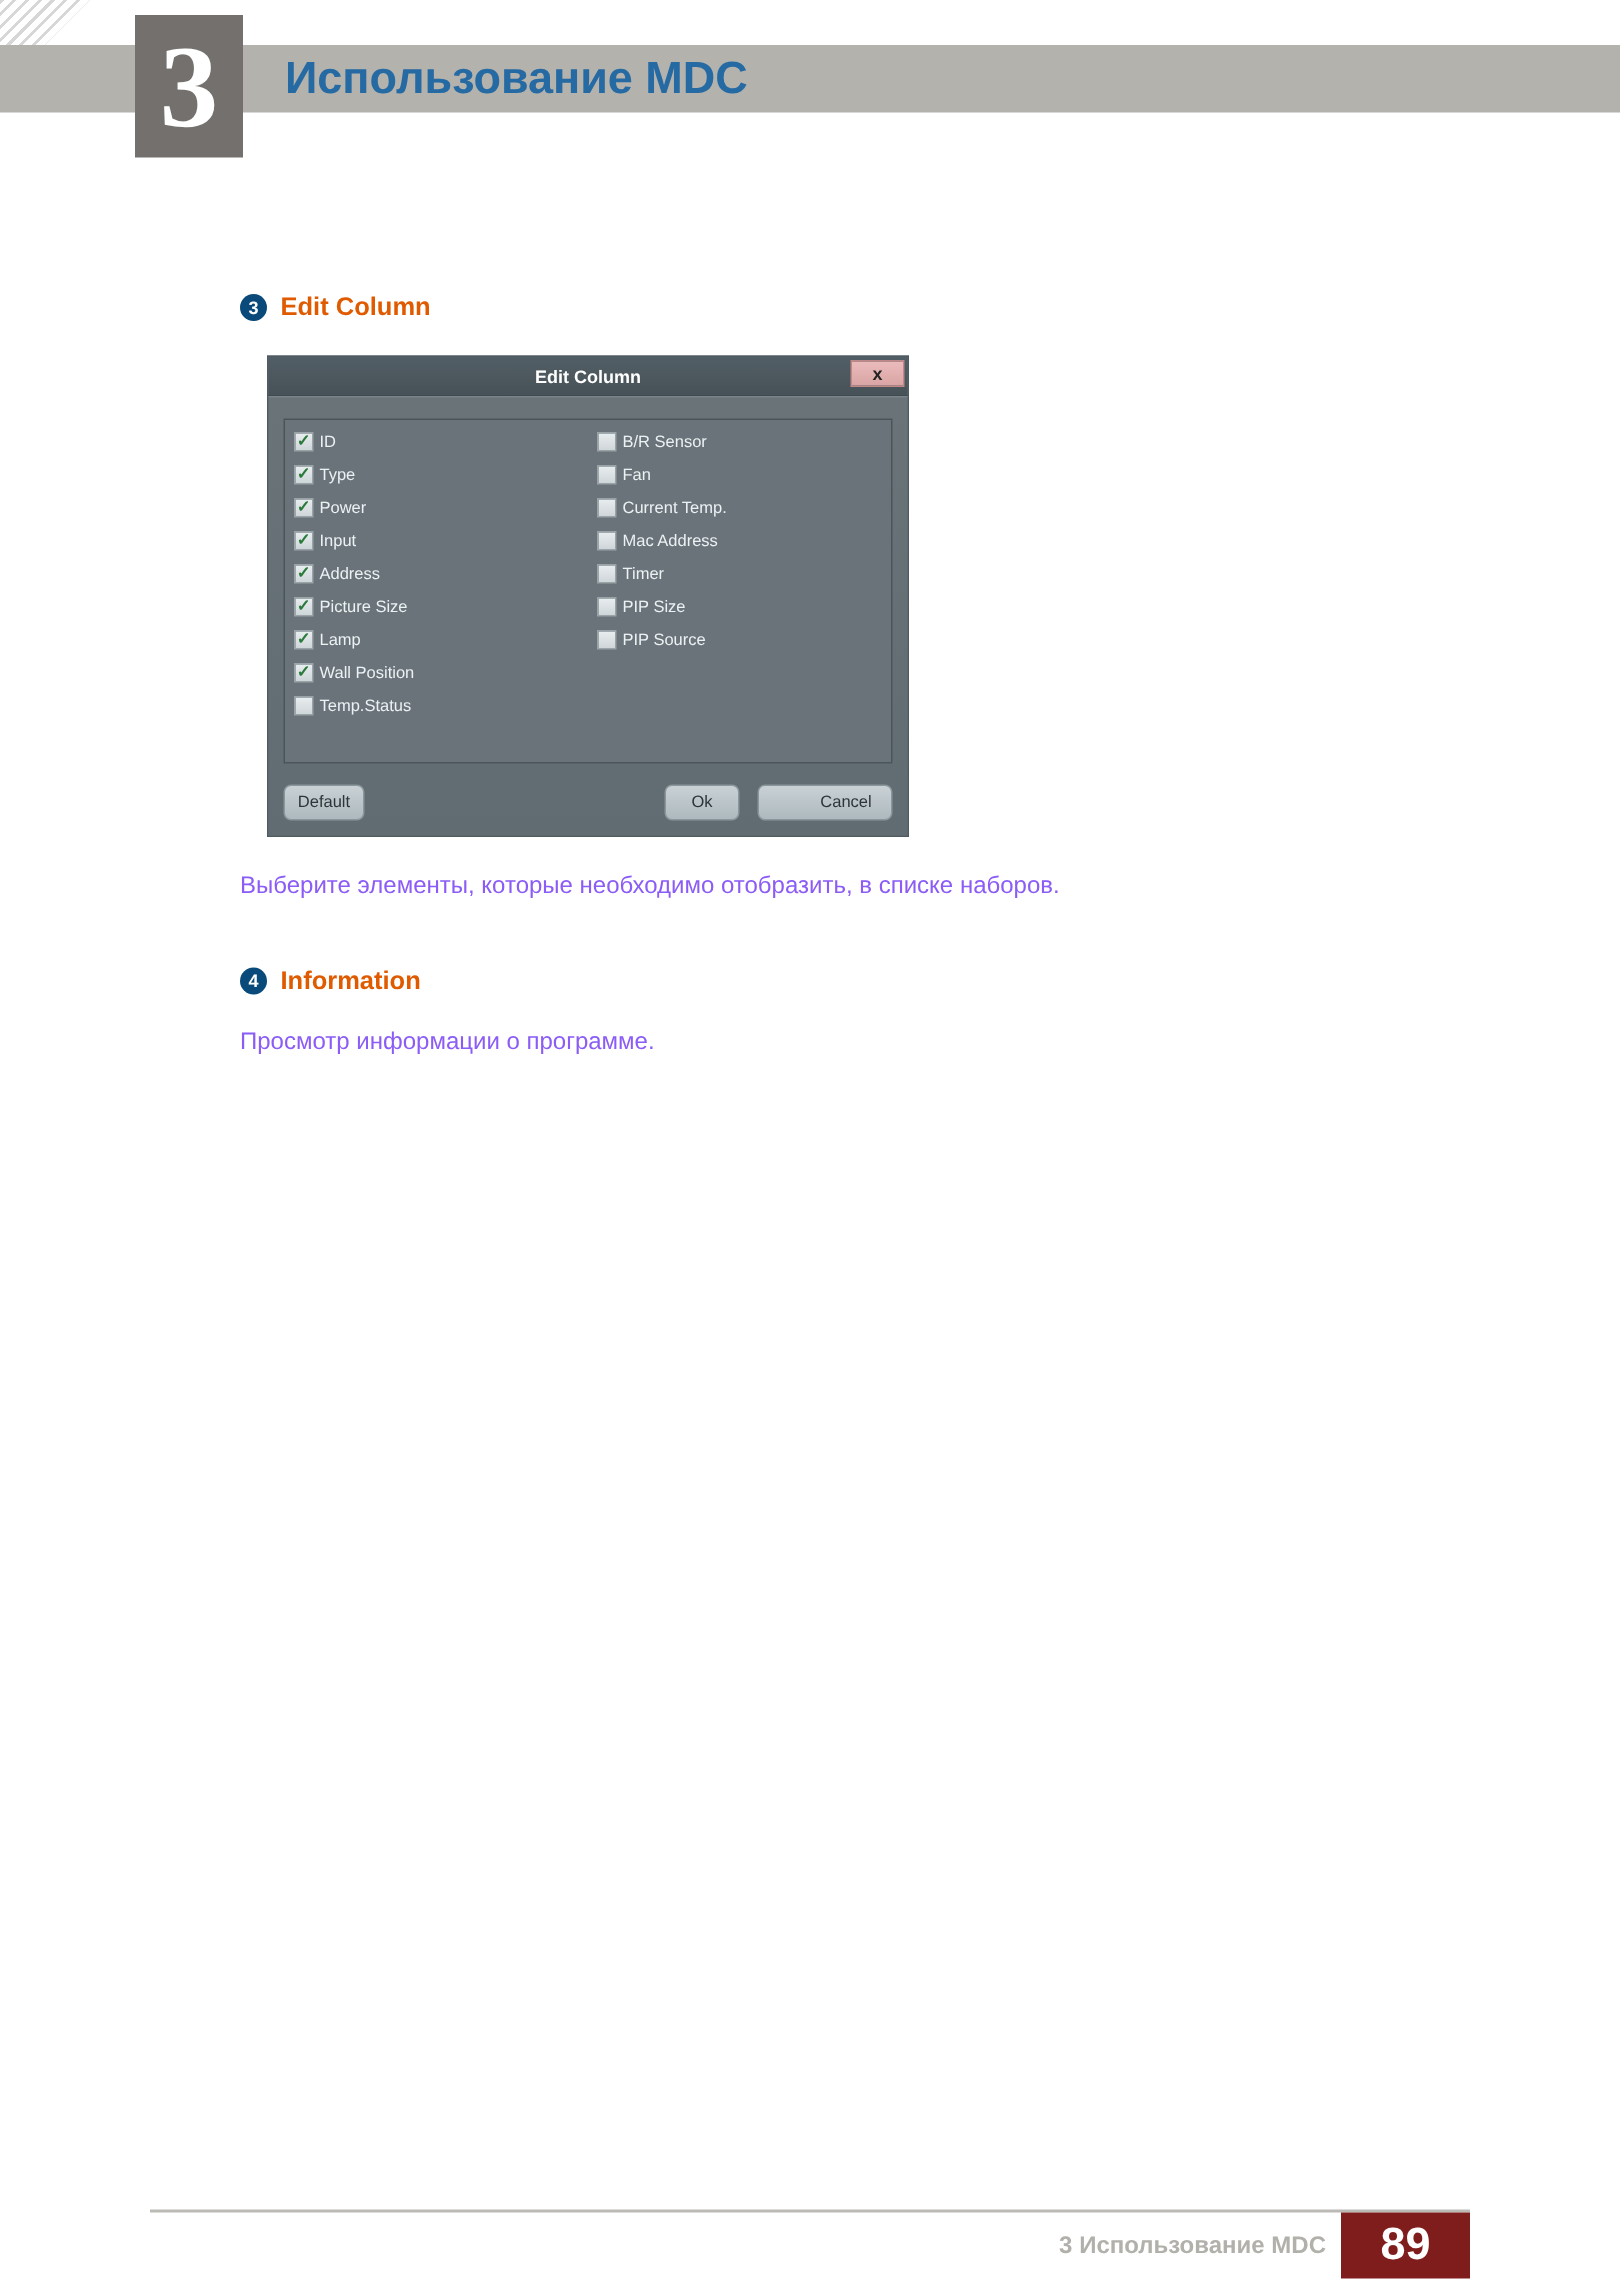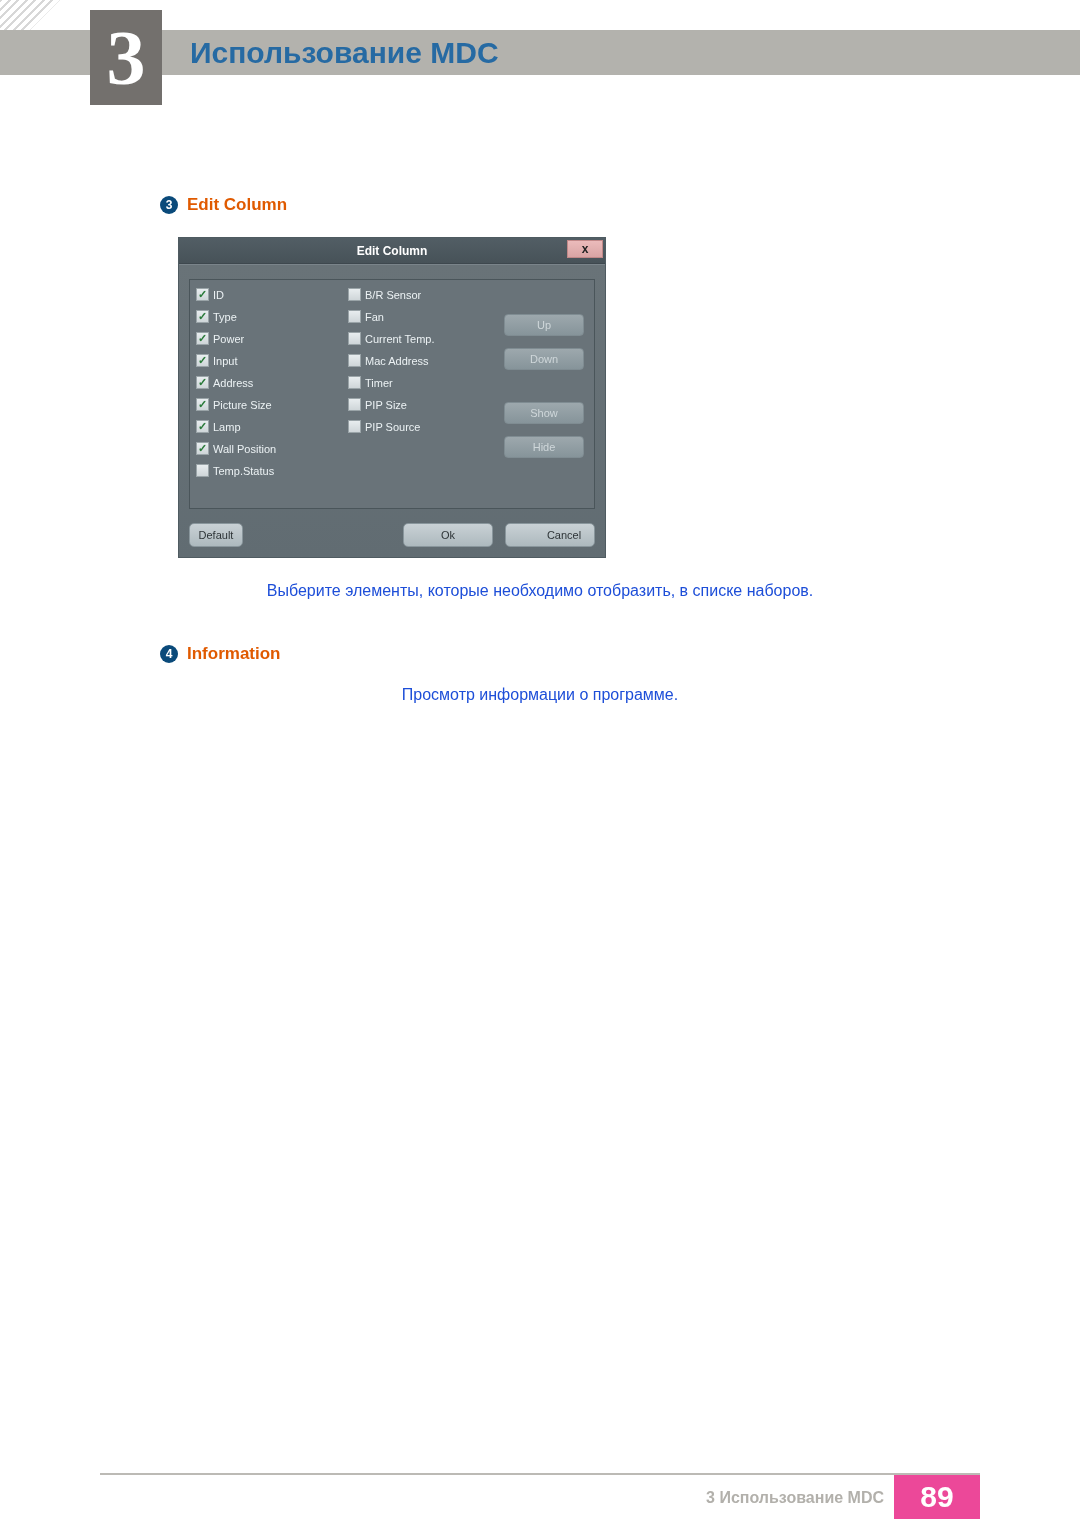--- a/index.html
+++ b/index.html
@@ -165,29 +165,28 @@
 .foot-btn {
   height: 24px;
   border: 1px solid #89969c;
   border-radius: 5px;
   background: linear-gradient(#c9d1d5,#adb9be);
   color: #2e3538;
   font-size: 11px;
   display: flex; align-items: center; justify-content: center;
 }
 .btn-default { width: 54px; }
-.btn-ok { width: 90px; margin-left: auto; margin-right: 12px; }
+.btn-ok { width: 50px; margin-left: auto; margin-right: 12px; }
 .btn-cancel { width: 90px; padding-left: 28px; }
 
 .paragraph {
   margin-top: 24px;
   margin-left: 0;
-  color: #1d4ed8;
+  color: #8b5cf6;
   font-size: 16px;
-  text-align: center;
 }
 
 .section2 { margin-top: 44px; }
 
 
 .footer {
   position: absolute;
   bottom: 6px; left: 0; right: 0;
   height: 48px;
 }
@@ -201,21 +200,21 @@
   position: absolute;
   right: 196px; top: 16px;
   font-size: 16px;
   font-weight: 700;
   color: #b2b0ab;
 }
 .footer-num {
   position: absolute;
   right: 100px; top: 2px;
   width: 86px; height: 44px;
-  background: #ec4899;
+  background: #7f1d1d;
   color: #fff;
   font-size: 30px;
   font-weight: 700;
   display: flex; align-items: center; justify-content: center;
 }
 </style>
 </head>
 <body>
 
 <div class="corner"></div>
@@ -305,26 +304,20 @@
           <div class="chk-item">
               <span class="chk"></span>
               <span>PIP Size</span>
             </div>
           <div class="chk-item">
               <span class="chk"></span>
               <span>PIP Source</span>
             </div>
         </div>
 
-        <div class="col right-col">
-          <div class="side-btn">Up</div>
-          <div class="side-btn pair-gap">Down</div>
-          <div class="side-btn">Show</div>
-          <div class="side-btn">Hide</div>
-        </div>
       </div>
       <div class="dlg-footer">
         <div class="foot-btn btn-default">Default</div>
         <div class="foot-btn btn-ok">Ok</div>
         <div class="foot-btn btn-cancel">Cancel</div>
       </div>
     </div>
   </div>
 
   <div class="paragraph">Выберите элементы, которые необходимо отобразить, в списке наборов.</div>

